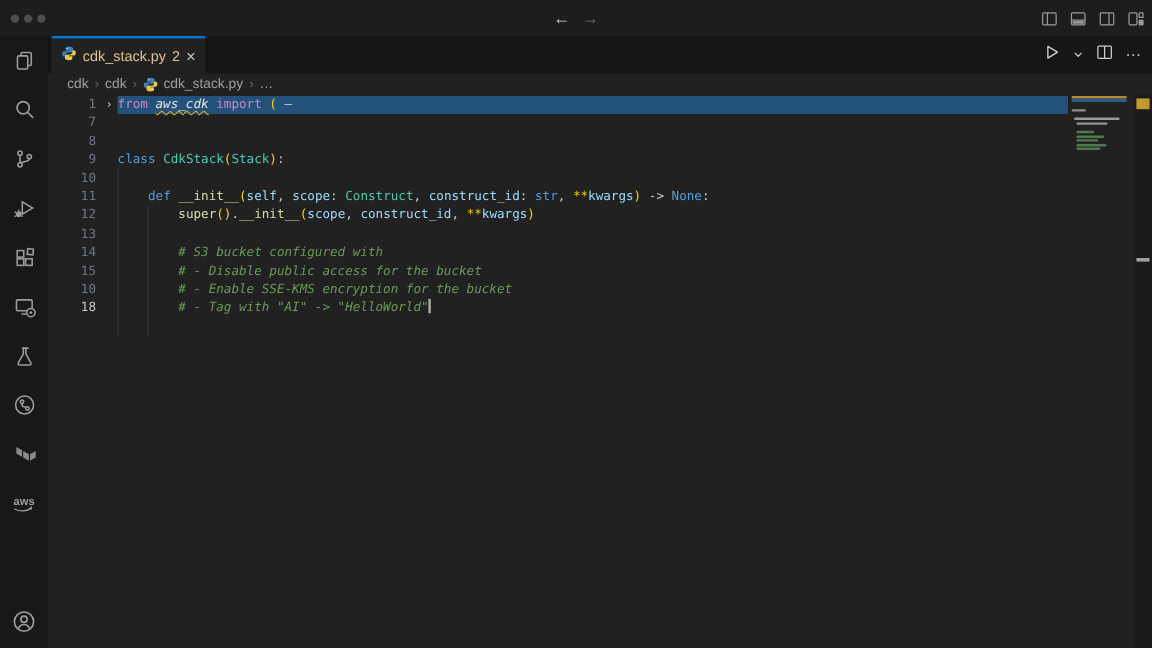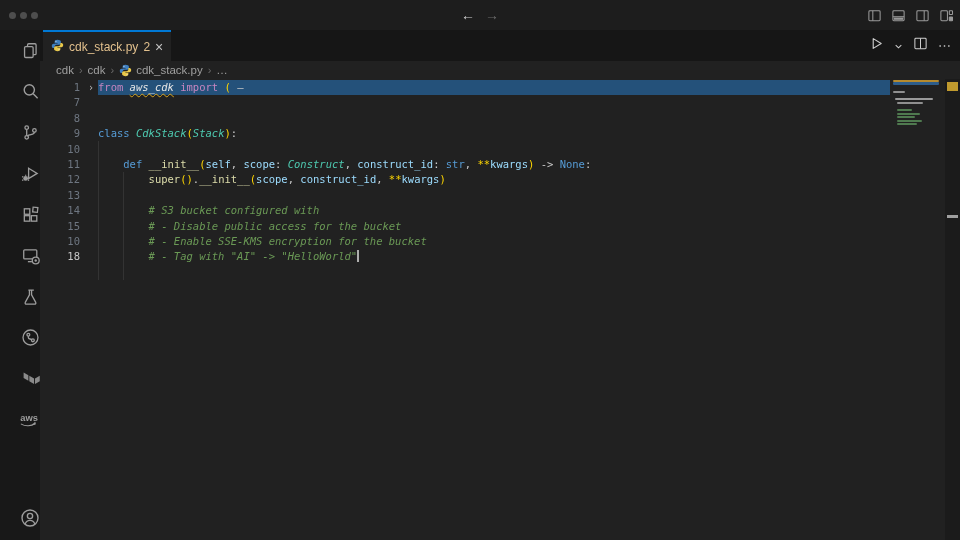--- a/index.html
+++ b/index.html
@@ -21,21 +21,21 @@
   .traffic span{width:7px;height:7px;border-radius:50%;background:#4e4e4e;display:inline-block;}
   .nav{position:absolute;left:50%;transform:translateX(-50%);display:flex;gap:10px;align-items:center;}
   .nav .arr{font-size:14px;line-height:1;cursor:default;}
   .arr.back{color:#cfcfcf;} .arr.fwd{color:#6b6b6b;}
   .layout-ctrls{position:absolute;right:6px;top:0;height:30px;display:flex;align-items:center;gap:9px;}
   .layout-ctrls svg{display:block;}
 
   
   .main{flex:1;display:flex;min-height:0;}
   .activitybar{width:40px;flex:0 0 40px;background:var(--c-bg-activity);display:flex;flex-direction:column;align-items:center;}
-  .ab-item{width:40px;height:41px;display:flex;align-items:center;justify-content:flex-end;cursor:pointer;}
+  .ab-item{width:40px;height:41px;display:flex;align-items:center;justify-content:center;cursor:pointer;}
   .ab-item svg{display:block;}
   .ab-bottom{margin-top:auto;margin-bottom:2px;}
 
   .editor-col{flex:1;display:flex;flex-direction:column;min-width:0;background:var(--c-bg-editor);}
 
   
   .tabbar{height:31px;flex:0 0 31px;background:var(--c-bg-tabbar);display:flex;align-items:stretch;position:relative;}
   .tab{width:128px;margin-left:3px;background:var(--c-bg-editor);border-top:2px solid var(--c-accent);
        display:flex;align-items:center;gap:5px;padding:0 8px;cursor:pointer;}
   .tab .fname{font-size:12px;color:var(--c-modified);}
@@ -51,21 +51,21 @@
 
   
   .code-area{flex:1;position:relative;overflow:hidden;background:var(--c-bg-editor);}
   .code-lines{padding-top:1px;margin-right:70px;font-family:"DejaVu Sans Mono",monospace;font-size:10.5px;}
   .code-line{display:flex;height:15.4px;line-height:15.4px;white-space:pre;}
   .ln{width:44px;flex:0 0 44px;text-align:right;padding-right:4px;color:var(--c-ln);font-size:10.5px;}
   .code-line.active .ln{color:var(--c-ln-active);}
   .foldc{width:14px;flex:0 0 14px;text-align:center;color:#bdbdbd;font-size:10px;}
   .lt{flex:1;color:var(--c-tx);}
   .code-line.selected .lt{background:var(--c-selection);}
-  .tk-kw{color:var(--c-kw);} .tk-kb{color:var(--c-kb);} .tk-cl{color:var(--c-cl);font-style:italic;}
+  .tk-kw{color:var(--c-kw);} .tk-kb{color:var(--c-kb);} .tk-cl{color:var(--c-cl);}
   .tk-fn{color:var(--c-fn);} .tk-va{color:var(--c-va);} .tk-cm{color:var(--c-cm);font-style:italic;}
   .tk-bk{color:var(--c-bk);} .tk-tx{color:var(--c-tx);} .tk-dh{color:var(--c-dh);}
   .tk-wn{color:#e6e6e6;text-decoration:underline;text-decoration-style:wavy;
          text-decoration-color:var(--c-warn);text-decoration-thickness:1px;text-underline-offset:2px;font-style:italic;}
   .cursor{display:inline-block;width:1.5px;height:12px;background:#aeafad;vertical-align:-2px;}
   .guide{position:absolute;width:1px;background:#333;}
   .guide-0{left:58px;top:62px;height:139px;}
   .guide-4{left:83px;top:93px;height:108px;}
 
   

